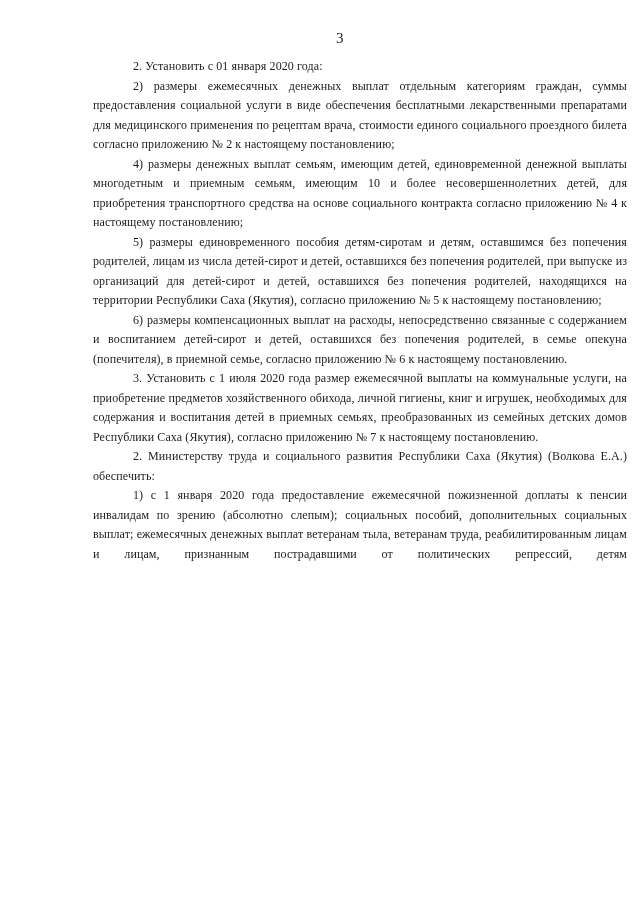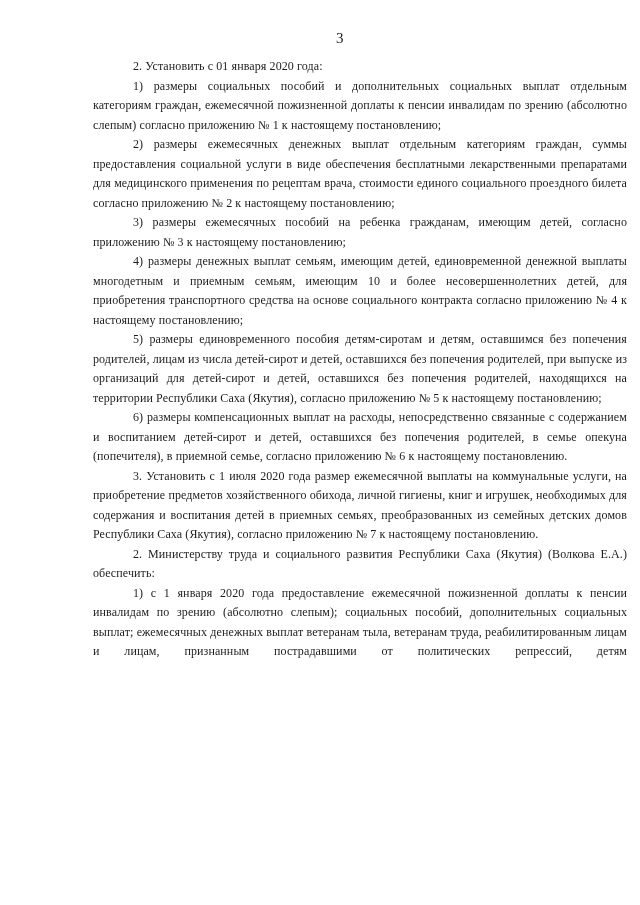--- a/index.html
+++ b/index.html
@@ -46,23 +46,21 @@
 </style>
 </head>
 <body>
 
 <div class="page">
 
   <div class="page-number">3</div>
 
   <div class="content">
     <p>2. Установить с 01 января 2020 года:</p>
-    <p>1) размеры социальных пособий и дополнительных социальных выплат отдельным категориям граждан, ежемесячной пожизненной доплаты к пенсии инвалидам по зрению (абсолютно слепым) согласно приложению № 1 к настоящему постановлению;</p>
     <p>2) размеры ежемесячных денежных выплат отдельным категориям граждан, суммы предоставления социальной услуги в виде обеспечения бесплатными лекарственными препаратами для медицинского применения по рецептам врача, стоимости единого социального проездного билета согласно приложению № 2 к настоящему постановлению;</p>
-    <p>3) размеры ежемесячных пособий на ребенка гражданам, имеющим детей, согласно приложению № 3 к настоящему постановлению;</p>
     <p>4) размеры денежных выплат семьям, имеющим детей, единовременной денежной выплаты многодетным и приемным семьям, имеющим 10 и более несовершеннолетних детей, для приобретения транспортного средства на основе социального контракта согласно приложению № 4 к настоящему постановлению;</p>
     <p>5) размеры единовременного пособия детям-сиротам и детям, оставшимся без попечения родителей, лицам из числа детей-сирот и детей, оставшихся без попечения родителей, при выпуске из организаций для детей-сирот и детей, оставшихся без попечения родителей, находящихся на территории Республики Саха (Якутия), согласно приложению № 5 к настоящему постановлению;</p>
     <p>6) размеры компенсационных выплат на расходы, непосредственно связанные с содержанием и воспитанием детей-сирот и детей, оставшихся без попечения родителей, в семье опекуна (попечителя), в приемной семье, согласно приложению № 6 к настоящему постановлению.</p>
     <p>3. Установить с 1 июля 2020 года размер ежемесячной выплаты на коммунальные услуги, на приобретение предметов хозяйственного обихода, личной гигиены, книг и игрушек, необходимых для содержания и воспитания детей в приемных семьях, преобразованных из семейных детских домов Республики Саха (Якутия), согласно приложению № 7 к настоящему постановлению.</p>
     <p>2. Министерству труда и социального развития Республики Саха (Якутия) (Волкова Е.А.) обеспечить:</p>
     <p class="continued">1) с 1 января 2020 года предоставление ежемесячной пожизненной доплаты к пенсии инвалидам по зрению (абсолютно слепым); социальных пособий, дополнительных социальных выплат; ежемесячных денежных выплат ветеранам тыла, ветеранам труда, реабилитированным лицам и лицам, признанным пострадавшими от политических репрессий, детям</p>
   </div>
 
 </div>
 

